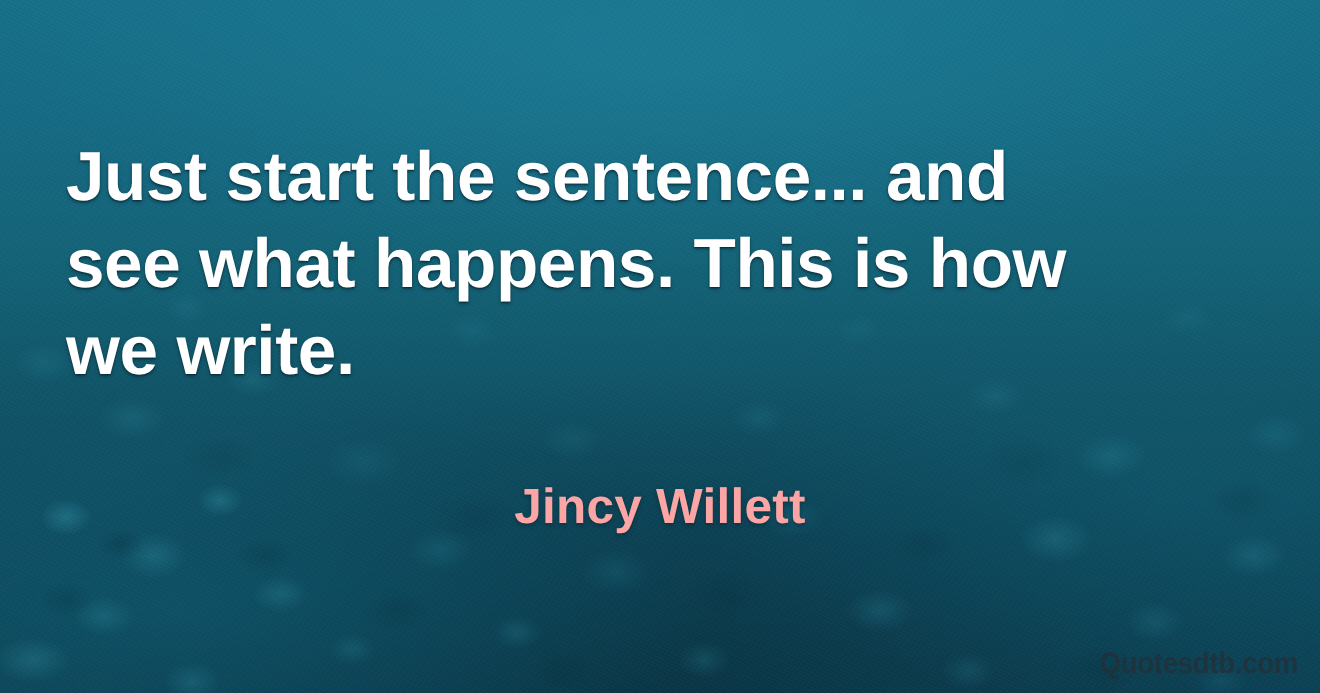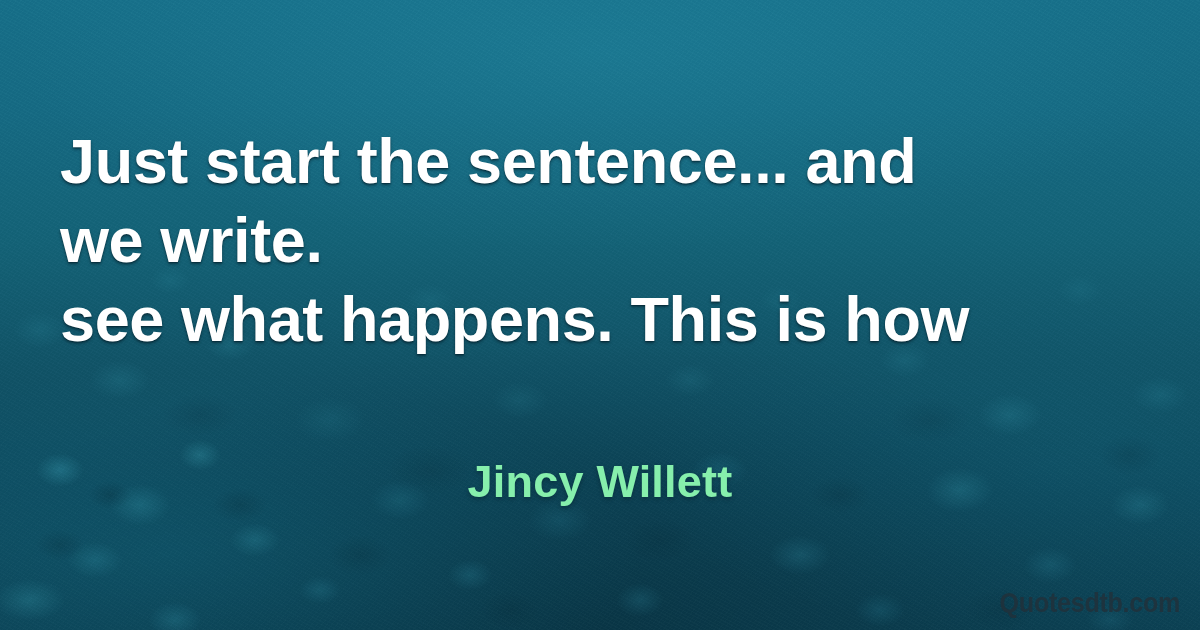--- a/index.html
+++ b/index.html
@@ -141,24 +141,24 @@
     letter-spacing: -0.4px;
     white-space: nowrap;
     text-shadow:
       0 2px 3px rgba(3,28,38,0.55),
       0 1px 1px rgba(3,28,38,0.40);
   }
 
   #author {
     position: absolute;
     left: 60px;
-    top: 454px;
+    top: 432px;
     width: 1080px;
     text-align: center;
-    color: #86efac;
+    color: #fca5a5;
     font-size: 45px;
     line-height: 56px;
     font-weight: 700;
     letter-spacing: 0.2px;
     white-space: nowrap;
     text-shadow: 0 2px 4px rgba(3,28,38,0.45);
   }
 
   #watermark {
     position: absolute;
@@ -182,22 +182,22 @@
   <div id="bg-base" class="bg-layer"></div>
   <div id="bg-shade" class="bg-layer"></div>
   <div id="bg-coral" class="bg-layer"></div>
   <div id="bg-crevice" class="bg-layer"></div>
   <div id="bg-grain" class="bg-layer"></div>
 
   <div id="content">
 
     <div id="quote-block">
       <span class="quote-line">Just start the sentence... and</span>
+      <span class="quote-line">see what happens. This is how</span>
       <span class="quote-line">we write.</span>
-      <span class="quote-line">see what happens. This is how</span>
     </div>
 
     <div id="author">Jincy Willett</div>
 
     <div id="watermark">Quotesdtb.com</div>
 
   </div>
 </div>
 
 </body></html>

